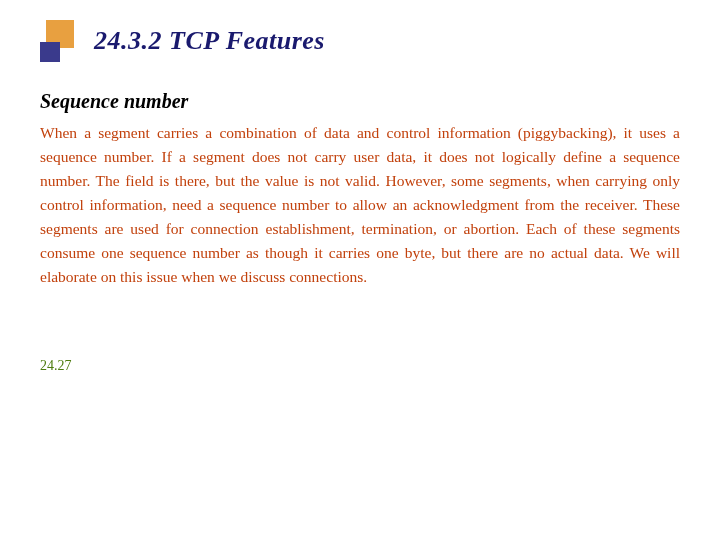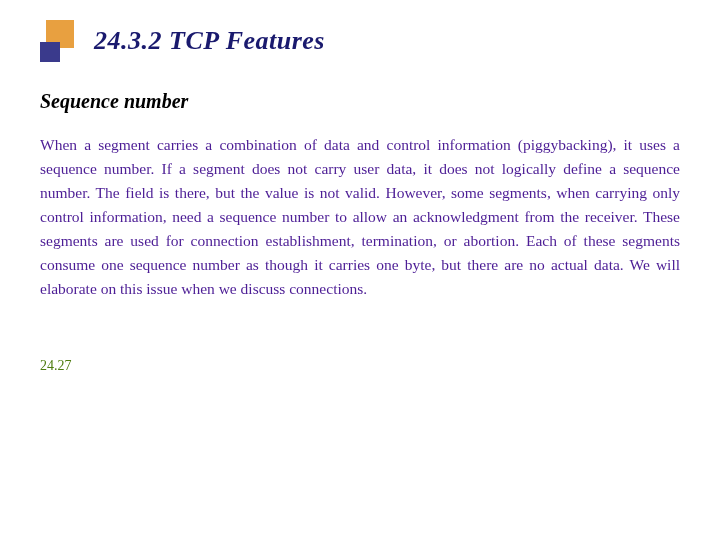--- a/index.html
+++ b/index.html
@@ -62,27 +62,27 @@
       font-style: italic;
       color: #1a1a6e;
       letter-spacing: 0.5px;
     }
 
     .section-heading {
       font-size: 20px;
       font-style: italic;
       font-weight: bold;
       color: #000000;
-      margin-bottom: 20px;
+      margin-bottom: 8px;
     }
 
     .body-text {
       font-size: 15.5px;
       line-height: 1.55;
-      color: #4c1d95;
+      color: #c2410c;
       text-align: justify;
     }
 
     .footer-area {
       position: absolute;
       bottom: 18px;
       left: 40px;
       font-size: 14px;
       color: #4d7c0f;
     }

